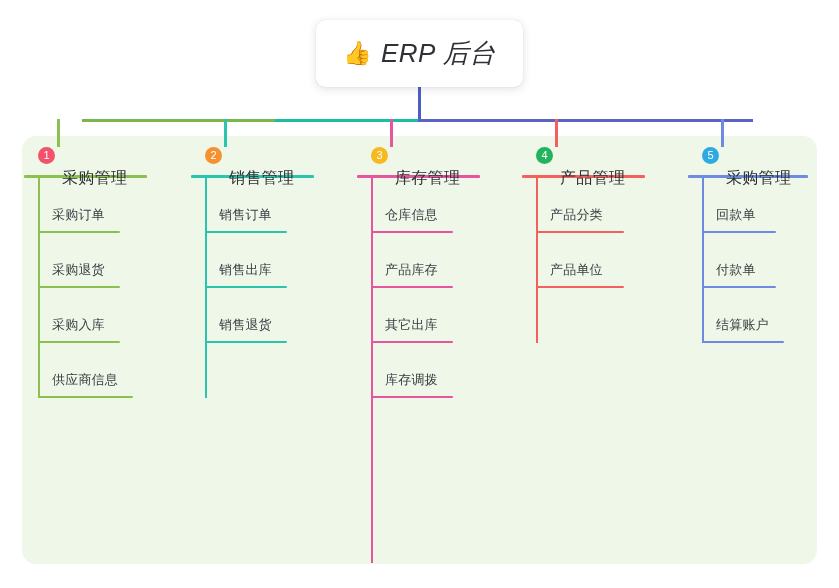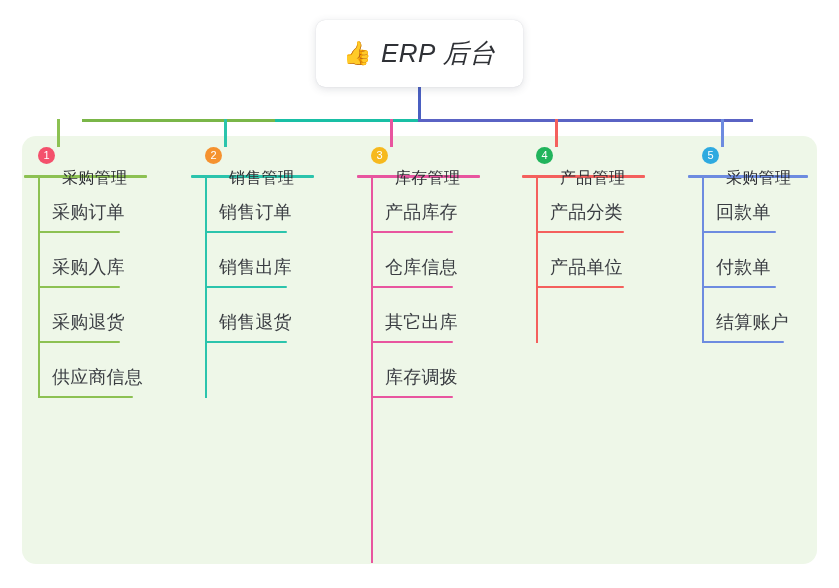--- a/index.html
+++ b/index.html
@@ -121,21 +121,21 @@
   }
   .item {
     position: relative;
     height: 55px;
     box-sizing: border-box;
   }
   .item-label {
     position: absolute;
     left: 28px;
     bottom: 9px;
-    font-size: 18px;
+    font-size: 13px;
     color: #3a3d42;
     white-space: nowrap;
     letter-spacing: 0.2px;
   }
   .item-rule {
     position: absolute;
     left: 14px;
     bottom: 0;
     height: 2px;
     border-radius: 1px;
@@ -172,28 +172,28 @@
         <span class="col-title">采购管理</span>
       </div>
       <div class="col-rule" style="width: 123px; background: rgb(140, 193, 82);"></div>
       <div class="items">
         <div class="spine" style="height: 220px; background: rgb(140, 193, 82);"></div>
         <div class="item">
           <span class="item-label">采购订单</span>
           <div class="item-rule" style="width: 82px; background: rgb(140, 193, 82);"></div>
         </div>
         <div class="item">
+          <span class="item-label">采购退货</span>
+          <div class="item-rule" style="width: 82px; background: rgb(140, 193, 82);"></div>
+        </div>
+        <div class="item">
           <span class="item-label">采购入库</span>
           <div class="item-rule" style="width: 82px; background: rgb(140, 193, 82);"></div>
         </div>
         <div class="item">
-          <span class="item-label">采购退货</span>
-          <div class="item-rule" style="width: 82px; background: rgb(140, 193, 82);"></div>
-        </div>
-        <div class="item">
           <span class="item-label">供应商信息</span>
           <div class="item-rule" style="width: 95px; background: rgb(140, 193, 82);"></div>
         </div>
       </div>
     </div>
     <div class="col" style="left: 191px; width: 150px;">
       <div class="col-head">
         <span class="badge" style="background: rgb(245, 146, 47);">2</span>
         <span class="col-title">销售管理</span>
       </div>
@@ -216,25 +216,25 @@
     </div>
     <div class="col" style="left: 357px; width: 150px;">
       <div class="col-head">
         <span class="badge" style="background: rgb(246, 185, 30);">3</span>
         <span class="col-title">库存管理</span>
       </div>
       <div class="col-rule" style="width: 123px; background: rgb(232, 85, 159);"></div>
       <div class="items">
         <div class="spine" style="height: 385px; background: rgb(232, 85, 159);"></div>
         <div class="item">
+          <span class="item-label">仓库信息</span>
+          <div class="item-rule" style="width: 82px; background: rgb(232, 85, 159);"></div>
+        </div>
+        <div class="item">
           <span class="item-label">产品库存</span>
-          <div class="item-rule" style="width: 82px; background: rgb(232, 85, 159);"></div>
-        </div>
-        <div class="item">
-          <span class="item-label">仓库信息</span>
           <div class="item-rule" style="width: 82px; background: rgb(232, 85, 159);"></div>
         </div>
         <div class="item">
           <span class="item-label">其它出库</span>
           <div class="item-rule" style="width: 82px; background: rgb(232, 85, 159);"></div>
         </div>
         <div class="item">
           <span class="item-label">库存调拨</span>
           <div class="item-rule" style="width: 82px; background: rgb(232, 85, 159);"></div>
         </div>

